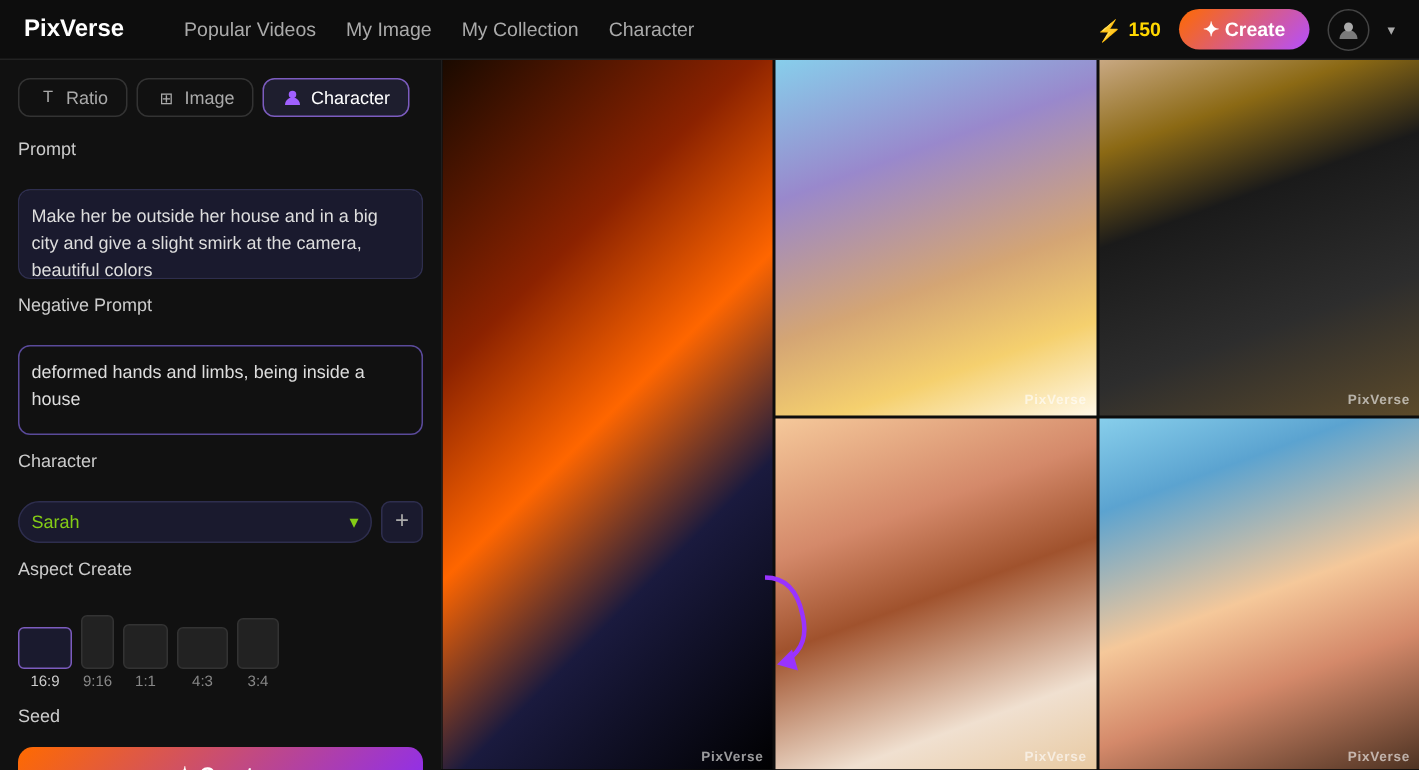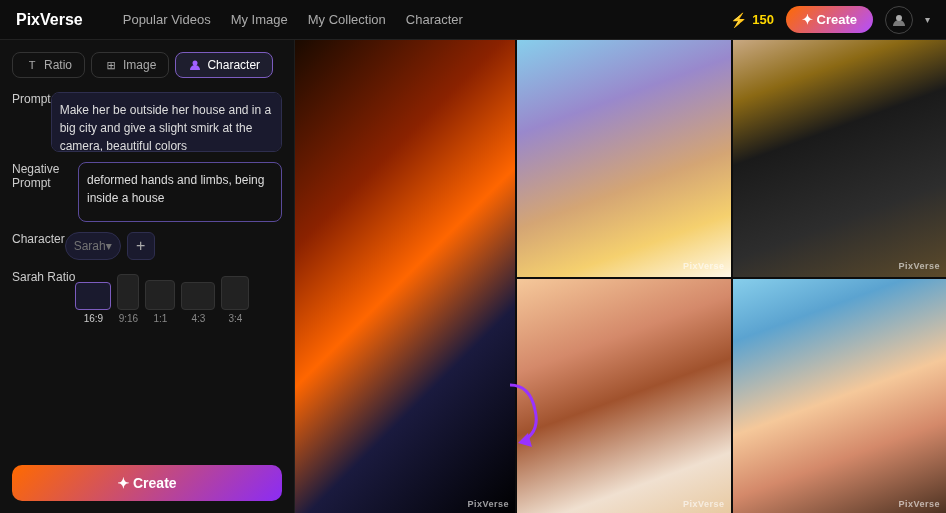--- a/index.html
+++ b/index.html
@@ -213,21 +213,21 @@
     .character-row {
       display: flex;
       gap: 6px;
       align-items: center;
     }
     .character-select {
       flex: 1;
       background: #1a1a2e;
       border: 1px solid #2e2e4e;
       border-radius: 14px;
-      color: #737373;
+      color: #84cc16;
       font-size: 12px;
       padding: 6px 8px;
       cursor: pointer;
       display: flex;
       align-items: center;
       justify-content: space-between;
     }
     .add-char-btn {
       width: 28px;
       height: 28px;
@@ -337,21 +337,21 @@
 
     
     .arrow-overlay {
       position: absolute;
       bottom: 60px;
       left: 200px;
       pointer-events: none;
       z-index: 10;
     }
 
-    .section-block { display: flex; flex-direction: row; gap: 0; }
+    .section-block { display: flex; flex-direction: column; gap: 16px; }
   </style>
 </head>
 <body>
 
 <header class="header">
   <div class="logo">PixVerse</div>
   <nav class="nav-items">
     <span class="nav-item">Popular Videos</span>
     <span class="nav-item">My Image</span>
     <span class="nav-item">My Collection</span>
@@ -413,21 +413,21 @@
       <div class="character-row">
         <div class="character-select">
           <span>Sarah</span>
           <span>▾</span>
         </div>
         <div class="add-char-btn">+</div>
       </div>
     </div>
 
     <div class="section-block">
-      <div class="label">Sarah Ratio</div>
+      <div class="label">Aspect Create</div>
       <div class="aspect-row">
         <div class="aspect-opt active">
           <div class="aspect-box" style="width:36px;height:28px;"></div>
           <span class="aspect-text">16:9</span>
         </div>
         <div class="aspect-opt">
           <div class="aspect-box" style="width:22px;height:36px;"></div>
           <span class="aspect-text">9:16</span>
         </div>
         <div class="aspect-opt">
@@ -438,20 +438,23 @@
           <div class="aspect-box" style="width:34px;height:28px;"></div>
           <span class="aspect-text">4:3</span>
         </div>
         <div class="aspect-opt">
           <div class="aspect-box" style="width:28px;height:34px;"></div>
           <span class="aspect-text">3:4</span>
         </div>
       </div>
     </div>
 
+    <div class="section-block">
+      <div class="label">Seed</div>
+    </div>
 
     <button class="create-btn">✦ Create</button>
 
   </div>
 
   <div class="gallery" style="position: relative; grid-template-columns: 220px 1fr 1fr; grid-template-rows: 50% 50%;">
 
     <div class="gallery-item tall img-ironman">
       <div class="pixverse-watermark">PixVerse</div>
     </div>

